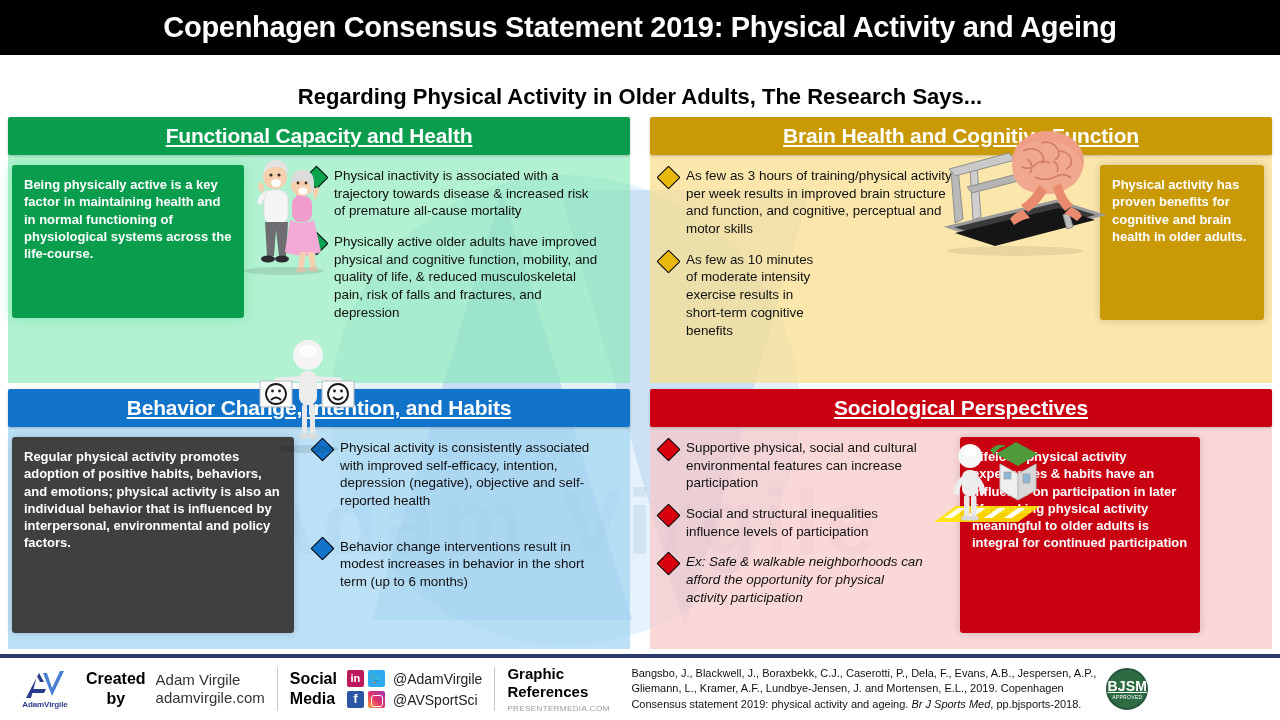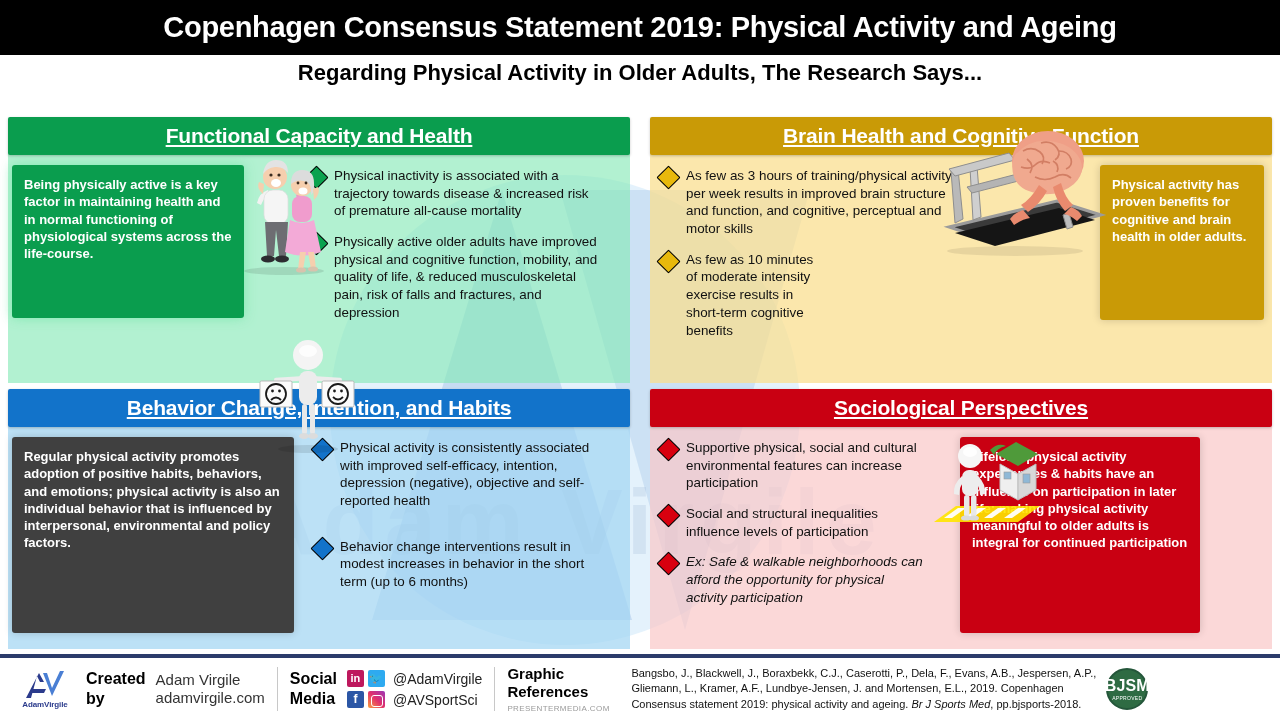--- a/index.html
+++ b/index.html
@@ -42,21 +42,21 @@
   .title-bar {
     position: absolute; left: 0; top: 0; width: 1280px; height: 55px;
     background: #000; display: flex; align-items: center; justify-content: center; z-index: 5;
   }
   .title-bar h1 {
     color: #fff; font-size: 29px; font-weight: 700; letter-spacing: -.3px;
     white-space: nowrap;
   }
   .subtitle {
     position: absolute; left: 0; top: 60px; width: 1280px; height: 50px;
-    display: flex; align-items: flex-start; justify-content: center; z-index: 5;
+    display: flex; align-items: flex-end; justify-content: center; z-index: 5;
   }
   .subtitle h2 { font-size: 22px; font-weight: 700; color: #000; white-space: nowrap; }
 
   
   .grid { position: absolute; left: 0; top: 113px; width: 1280px; height: 540px; z-index: 2; }
   .quad { position: absolute; }
   .q-tl { left: 8px;   top: 4px;   width: 622px; height: 266px; }
   .q-tr { left: 650px; top: 4px;   width: 622px; height: 266px; }
   .q-bl { left: 8px;   top: 276px; width: 622px; height: 260px; }
   .q-br { left: 650px; top: 276px; width: 622px; height: 260px; }
@@ -115,41 +115,41 @@
   .signs { left: 252px; top: 335px; width: 112px; height: 120px; }
   
   .walk  { left: 930px; top: 430px; width: 115px; height: 100px; }
 
   
   .footer-rule { position: absolute; left: 0; top: 654px; width: 1280px; height: 4px; background: #2b3b6b; z-index: 6; }
   .footer { position: absolute; left: 0; top: 658px; width: 1280px; height: 62px; background: #fff; z-index: 6; display: flex; align-items: center; }
   .fdiv { width: 1px; height: 44px; background: #c8c8c8; margin: 0 12px; }
   .logo-box { width: 70px; display: flex; flex-direction: column; align-items: center; margin-left: 10px; }
   .logo-sub  { font-size: 8px; font-weight: 700; color: #2b3b8c; letter-spacing: -.1px; }
-  .created-lbl { font-size: 16px; font-weight: 700; color: #000; line-height: 1.22; }
+  .created-lbl { font-size: 16px; font-weight: 700; color: #000; line-height: 1.22; text-align: center; }
   .created-val { font-size: 15px; color: #333; line-height: 1.22; margin-left: 10px; }
   .sm-lbl { font-size: 16px; font-weight: 700; color: #000; line-height: 1.28; }
   .sm-row { display: flex; align-items: center; gap: 4px; height: 21px; }
   .sm-handle { font-size: 14px; color: #222; margin-left: 4px; }
   .sicon { width: 17px; height: 17px; border-radius: 2px; display: inline-block; position: relative; }
   .ic-li { background: #be185d; color:#fff; font-size:11px; font-weight:700; text-align:center; line-height:17px; }
   .ic-tw { background: #2eaaf0; color:#fff; font-size:11px; text-align:center; line-height:17px; }
   .ic-fb { background: #2b56a5; color:#fff; font-size:12px; font-weight:700; text-align:center; line-height:17px; }
   .ic-ig { background: linear-gradient(45deg,#f9a03c,#e1306c,#9b36b7); }
   .ic-ig::after { content:""; position:absolute; left:3.5px; top:3.5px; width:10px; height:10px; border:1.6px solid #fff; border-radius:3px; }
   .gr-lbl { font-size: 15px; font-weight: 700; color: #000; line-height: 1.22; }
   .gr-sub { font-size: 8px; color: #9a9a9a; letter-spacing: .4px; margin-top: 3px; }
   .refs { font-size: 11px; line-height: 1.42; color: #111; margin-left: 12px; max-width: 510px; }
   .refs .ital { font-style: italic; }
   .bjsm {
     width: 42px; height: 42px; border-radius: 50%; background: #2e6b43;
     display:flex; flex-direction:column; align-items:center; justify-content:center;
     color:#fff; margin-left: 10px; border: 2px solid #24563a;
   }
-  .bjsm b { font-size: 16px; letter-spacing: .2px; }
+  .bjsm b { font-size: 14px; letter-spacing: .2px; text-decoration: underline; }
   .bjsm span { font-size: 5px; letter-spacing: .3px; }
 </style>
 </head>
 <body>
 
 <div id="page">
 
   <div class="wm-layer">
     <div class="wm-circle"></div>
     <div class="wm-a"></div>

